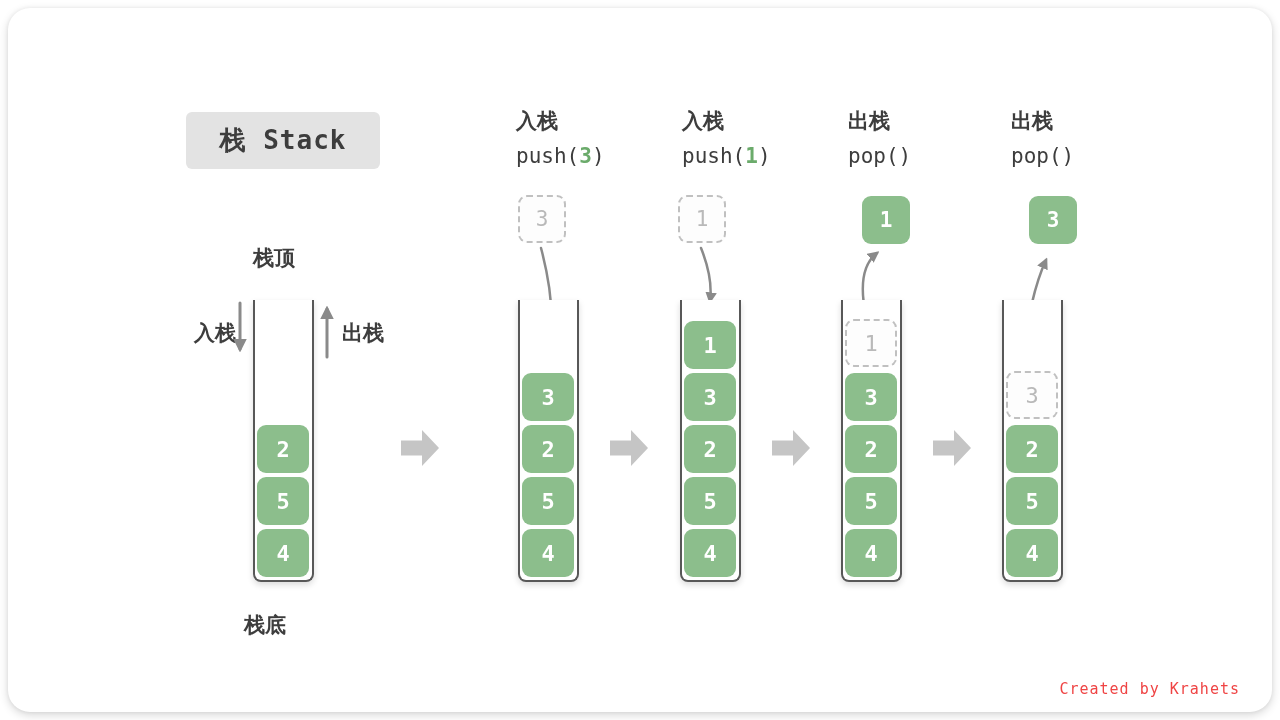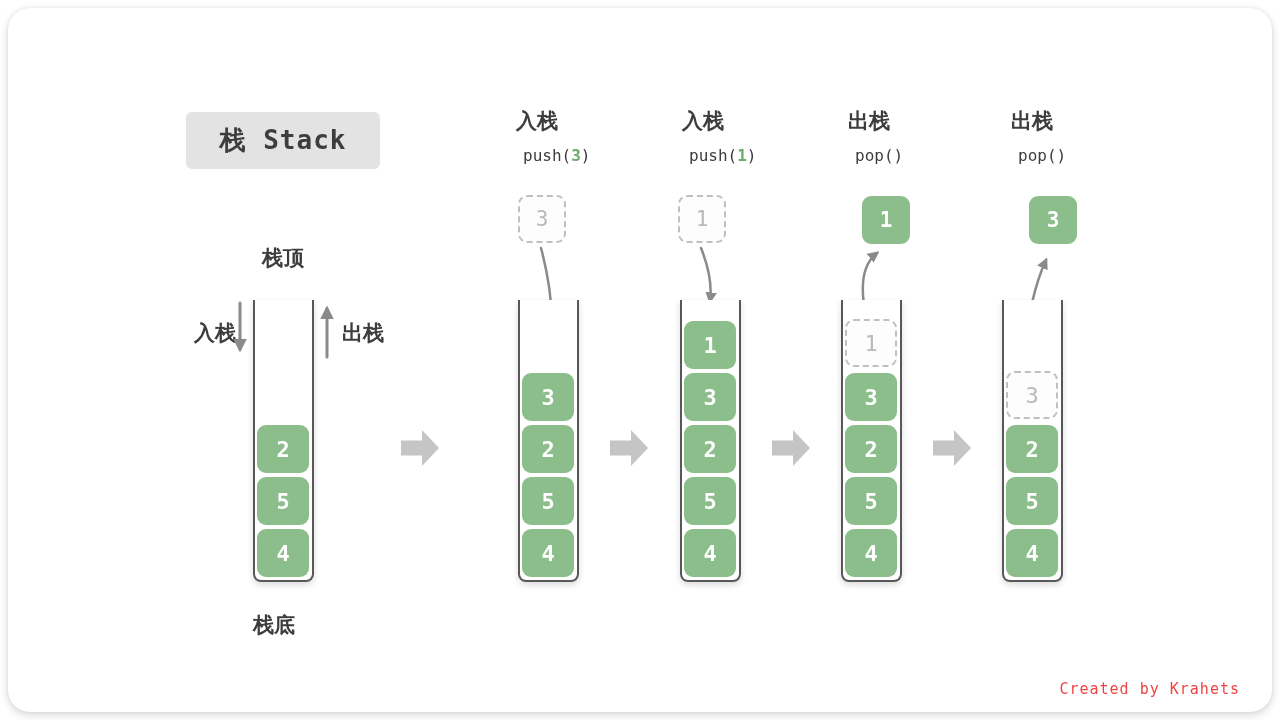--- a/index.html
+++ b/index.html
@@ -13,24 +13,24 @@
   .card{position:absolute;left:8px;top:8px;width:1264px;height:704px;
     background:#ffffff;border-radius:22px;
     box-shadow:0 3px 10px rgba(0,0,0,.16), 0 0 4px rgba(0,0,0,.06);}
   .title-box{position:absolute;left:186px;top:112px;width:194px;height:57px;
     background:#e3e3e3;border-radius:6px;display:flex;align-items:center;justify-content:center;
     font-family:"DejaVu Sans Mono","Liberation Mono",monospace;
     font-size:26px;font-weight:700;color:var(--text);letter-spacing:1px;text-align:right;}
   .op-header{position:absolute;top:107px;color:var(--text);}
   .op-cn{font-size:21px;font-weight:700;line-height:28px;margin-bottom:7px;}
   .op-code{font-family:"DejaVu Sans Mono","Liberation Mono",monospace;
-    font-size:16px;line-height:28px;color:var(--text);margin-left:7px;}
+    font-size:21px;line-height:28px;color:var(--text);}
   .op-code .arg{color:var(--green-text);font-weight:700;}
   .side-label{position:absolute;font-size:21px;font-weight:700;color:var(--text);}
-  .center-label{position:absolute;width:60px;text-align:center;
+  .center-label{position:absolute;width:60px;
     font-size:21px;font-weight:700;color:var(--text);}
   .stack{position:absolute;top:300px;width:61px;height:282px;background:#fff;
     border-left:2px solid #585858;border-right:2px solid #585858;border-bottom:2px solid #585858;
     border-radius:0 0 8px 8px;box-shadow:0 3px 6px rgba(0,0,0,.14);}
   .cell{position:absolute;width:52px;height:48px;border-radius:9px;
     background:var(--green);color:#fff;display:flex;align-items:center;justify-content:center;
     font-family:"DejaVu Sans Mono","Liberation Mono",monospace;font-size:22px;font-weight:700;}
   .cell.ghost{background:#fdfdfd;border:2.5px dashed #c0c0c0;color:var(--ghost);font-weight:400;}
   .cell.float{width:48px;height:48px;font-size:21px;}
   .overlay{position:absolute;left:0;top:0;pointer-events:none;}

